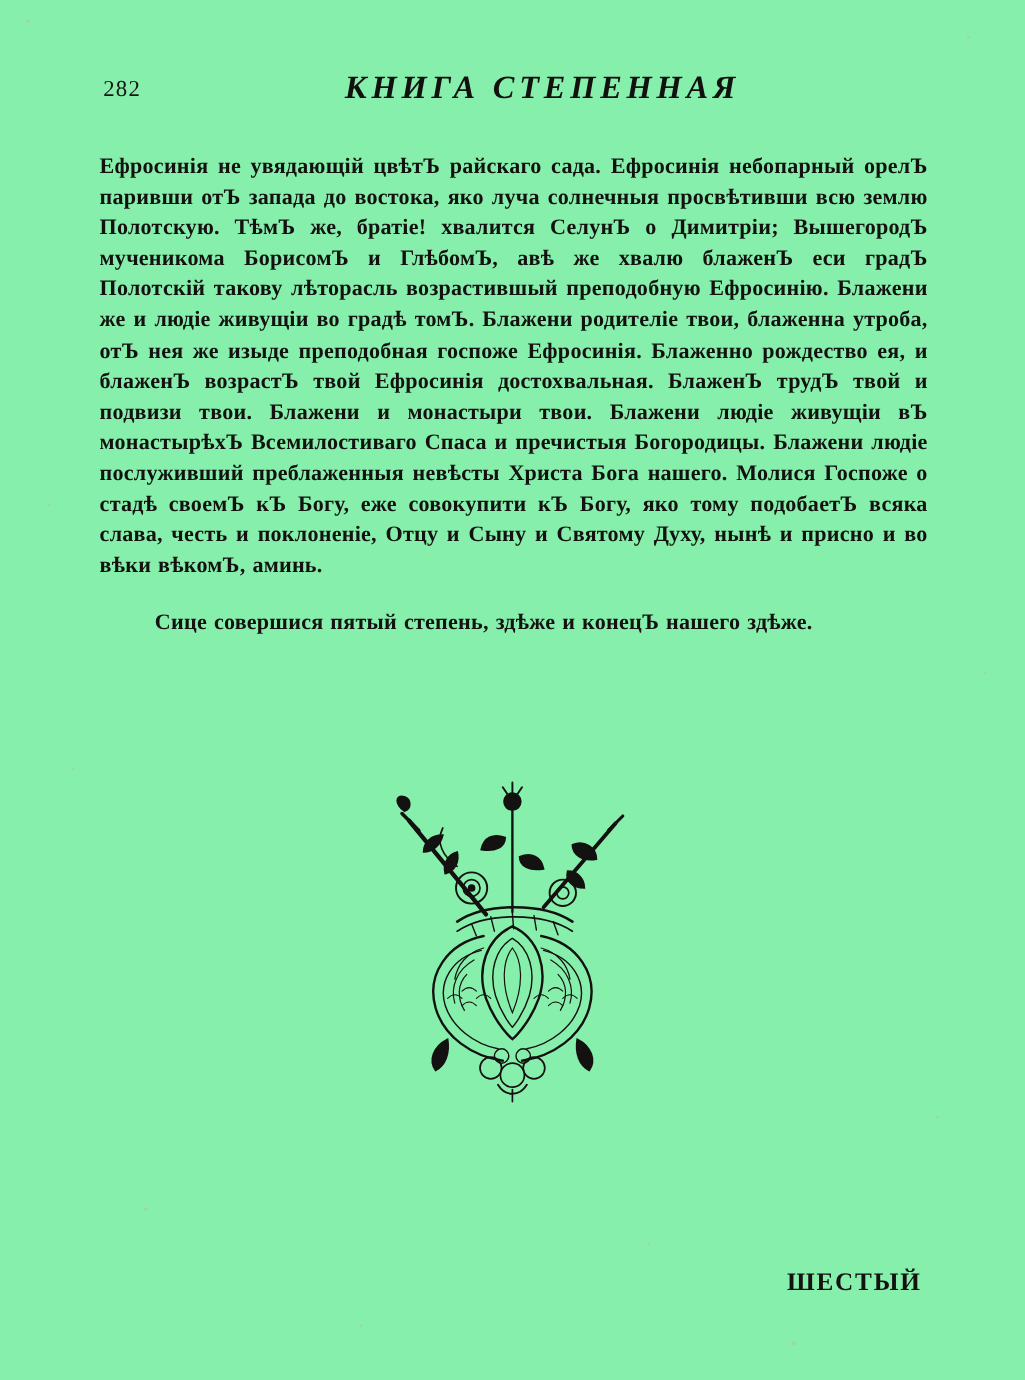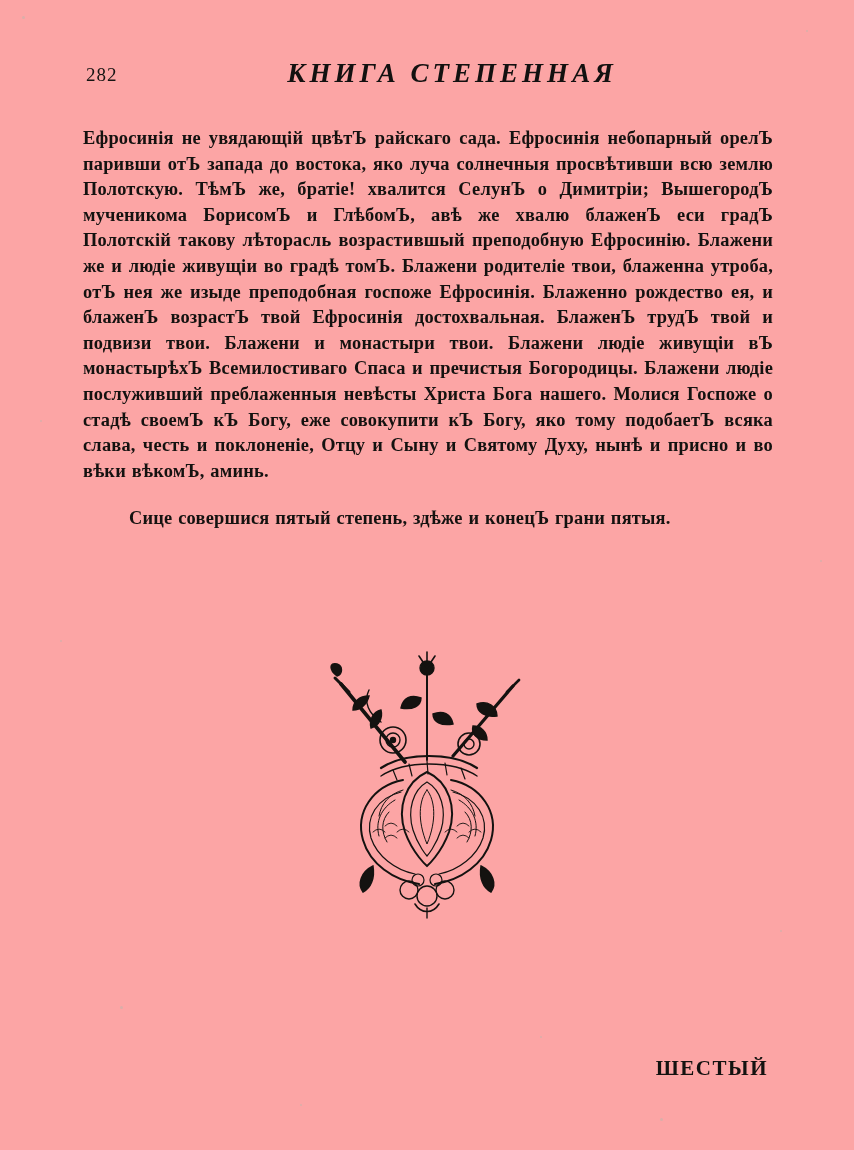--- a/index.html
+++ b/index.html
@@ -12,21 +12,21 @@
     height: 1150px;
     position: relative;
     font-family: "Liberation Serif", serif;
     color: #12100e;
     overflow: hidden;
   }
 
   .page {
     position: absolute;
     inset: 0;
-    background: #fca5a5;
+    background: #86efac;
   }
 
   
   .speck {
     position: absolute;
     background: #bdb7ad;
     border-radius: 50%;
     opacity: .55;
   }
 
@@ -130,21 +130,21 @@
   <div class="speck" style="left:820px; top:560px; width:2px; height:2px;"></div>
   <div class="speck" style="left:540px; top:1036px;width:2px; height:2px;"></div>
 
   <div class="header">
     <div class="folio">282</div>
     <div class="running-title">КНИГА СТЕПЕННАЯ</div>
   </div>
 
   <div class="body-text">
     <p class="para-last-natural">Ефросинія не увядающій цвѣтЪ райскаго сада. Ефросинія небопарный орелЪ паривши отЪ запада до востока, яко луча солнечныя просвѣтивши всю землю Полотскую. ТѣмЪ же, братіе! хвалится СелунЪ о Димитріи; ВышегородЪ мученикома БорисомЪ и ГлѣбомЪ, авѣ же хвалю блаженЪ еси градЪ Полотскій такову лѣторасль возрастившый преподобную Ефросинію. Блажени же и людіе живущіи во градѣ томЪ. Блажени родителіе твои, блаженна утроба, отЪ нея же изыде преподобная госпоже Ефросинія. Блаженно рождество ея, и блаженЪ возрастЪ твой Ефросинія достохвальная. БлаженЪ трудЪ твой и подвизи твои. Блажени и монастыри твои. Блажени людіе живущіи вЪ монастырѣхЪ Всемилостиваго Спаса и пречистыя Богородицы. Блажени людіе послуживший преблаженныя невѣсты Христа Бога нашего. Молися Госпоже о стадѣ своемЪ кЪ Богу, еже совокупити кЪ Богу, яко тому подобаетЪ всяка слава, честь и поклоненіе, Отцу и Сыну и Святому Духу, нынѣ и присно и во вѣки вѣкомЪ, аминь.</p>
-    <p class="closing"><span>Сице совершися пятый степень, здѣже и конецЪ грани </span><span class="closing-tail">пятыя.</span></p>
+    <p class="closing"><span>Сице совершися пятый степень, здѣже и конецЪ нашего </span><span class="closing-tail">здѣже.</span></p>
   </div>
 
   <div class="ornament-wrap">
     <svg class="ornament" viewBox="0 0 300 300" aria-hidden="true">
       <g stroke="#141210" fill="none" stroke-width="1.4" stroke-linecap="round">
 
         <path d="M64 44 L128 122" stroke-width="3.6"></path>
         <path d="M58 38 L72 52" stroke-width="3"></path>
         <path d="M60 36 C52 30 52 22 60 24 C66 26 66 34 60 36 Z" fill="#141210"></path>
 

